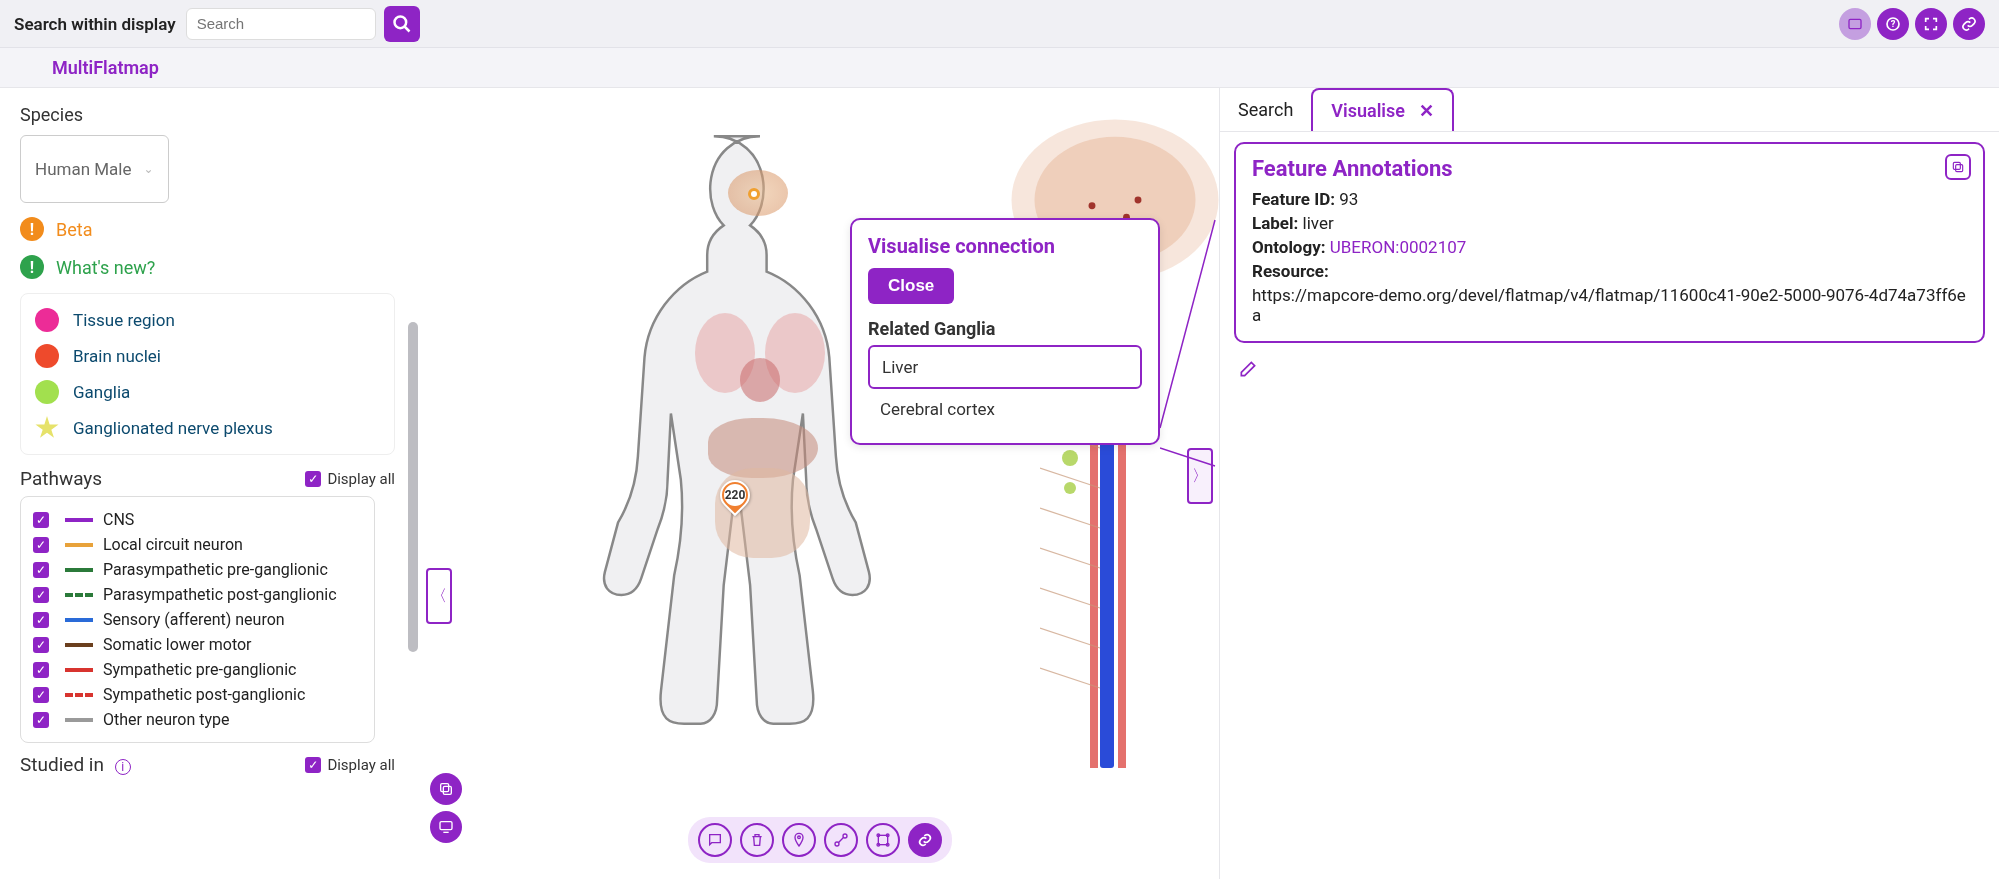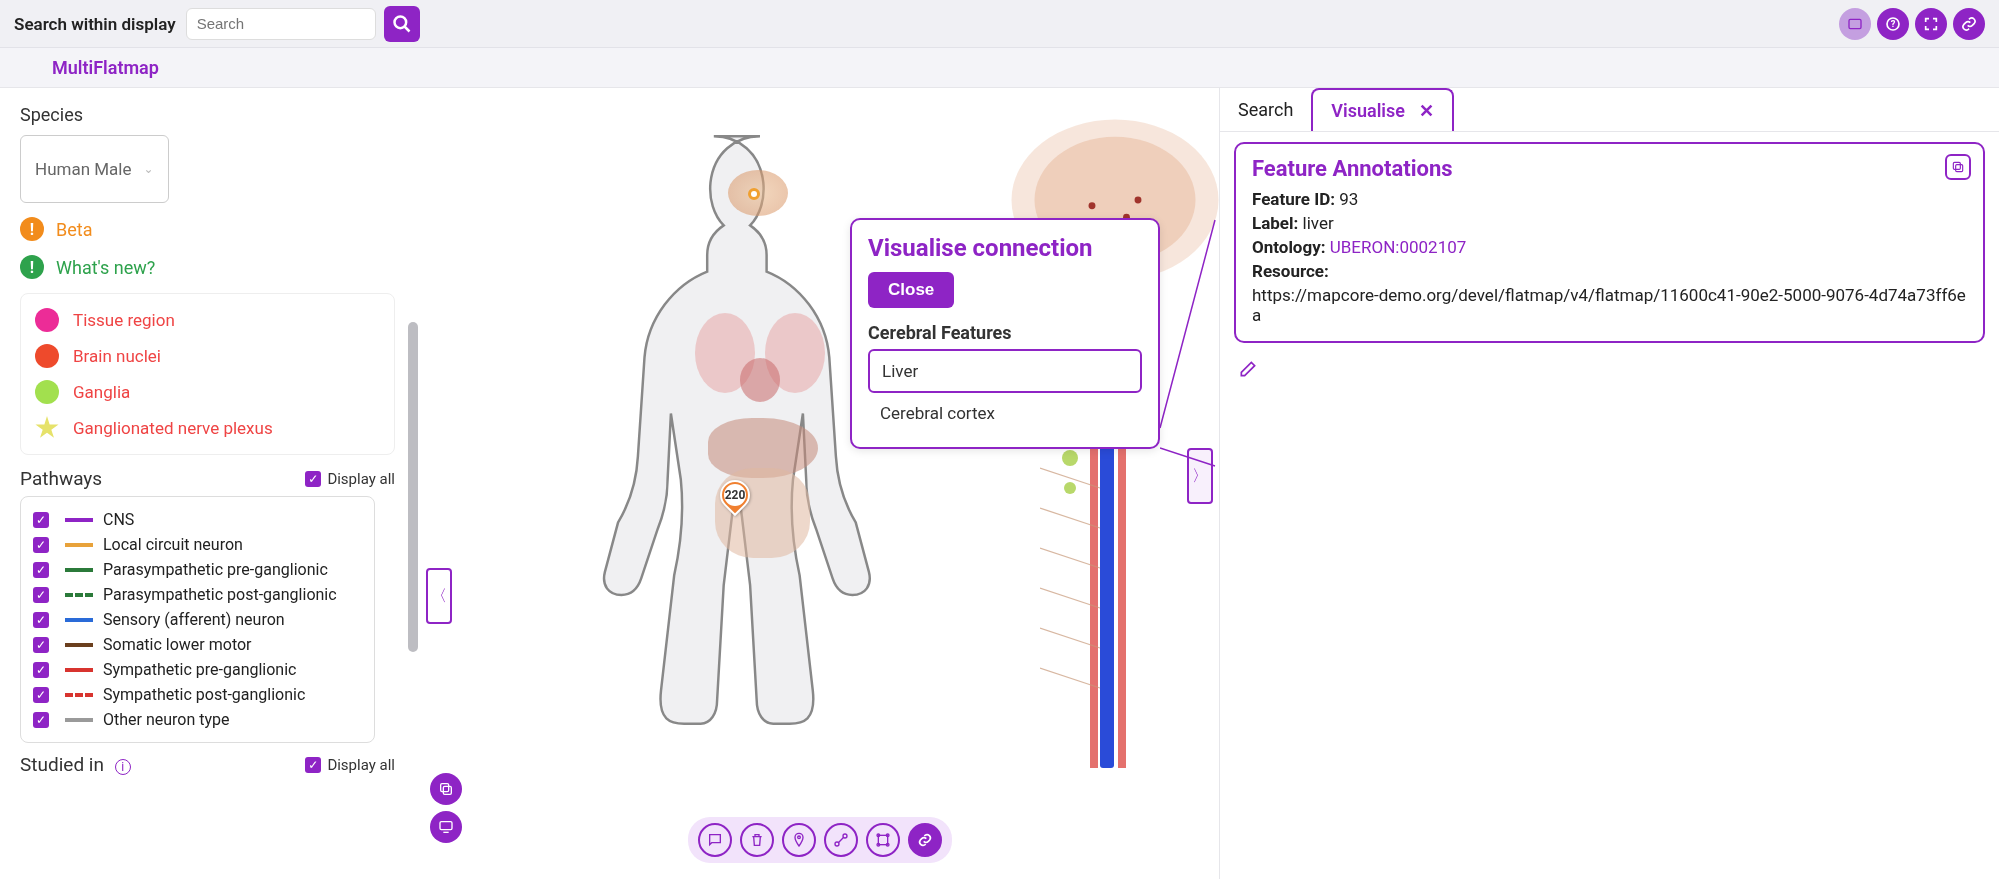--- a/index.html
+++ b/index.html
@@ -49,21 +49,21 @@
   .info-dot { width:24px; height:24px; border-radius:50%; display:flex; align-items:center; justify-content:center;
     color:#fff; font-weight:700; font-size:16px; margin-right:12px; }
   .dot-orange { background:#f28c1c; }
   .dot-green { background:#2ea24c; }
   .info-text-orange { color:#f28c1c; font-size:18px; }
   .info-text-green { color:#2ea24c; font-size:18px; }
 
   .legend-box { margin-top:14px; border:1px solid #eee; border-radius:8px; padding:8px 14px 8px 6px; width:375px; }
   .legend-row { display:flex; align-items:center; padding:6px 0; }
   .lg-dot { width:24px; height:24px; border-radius:50%; margin-left:8px; margin-right:14px; flex-shrink:0; }
-  .lg-label { font-size:17px; color:#ef4444; }
+  .lg-label { font-size:17px; color:#0c4a6e; }
   .lg-star {
     width:24px; height:24px; margin-left:8px; margin-right:14px; flex-shrink:0;
     clip-path: polygon(50% 0,61% 35%,98% 35%,68% 57%,79% 91%,50% 70%,21% 91%,32% 57%,2% 35%,39% 35%);
     background:#e6e26a;
   }
 
   .section-head { display:flex; align-items:center; justify-content:space-between; margin-top:12px; width:375px; }
   .section-title { font-size:19px; color:#333; }
   .chk { width:16px; height:16px; background:#8e24c5; border-radius:3px; display:inline-flex; align-items:center; justify-content:center; margin-right:6px; }
   .chk::after { content:"✓"; color:#fff; font-size:12px; }
@@ -109,21 +109,21 @@
     width:30px; height:30px; background:#f08030; border-radius:50% 50% 50% 0;
     transform:rotate(-45deg); display:flex; align-items:center; justify-content:center;
     border:2px solid #fff; box-shadow:0 1px 3px rgba(0,0,0,0.3);
   }
   .pin span { transform:rotate(45deg); font-size:12px; font-weight:700; color:#333; background:#fff; border-radius:50%; width:22px; height:22px; display:flex; align-items:center; justify-content:center; }
 
   .popup {
     position:absolute; left:430px; top:130px; width:310px; background:#fff; border:2px solid #8e24c5;
     border-radius:10px; padding:14px 16px; z-index:5; box-shadow:0 2px 8px rgba(0,0,0,0.1);
   }
-  .popup-title { color:#8e24c5; font-size:24px; font-weight:700; margin-bottom:10px; }
+  .popup-title { color:#8e24c5; font-size:20px; font-weight:700; margin-bottom:10px; }
   .btn-close {
     background:#8e24c5; color:#fff; border:none; border-radius:6px; padding:8px 20px; font-size:17px;
     font-weight:600; cursor:pointer;
   }
   .rf-title { font-size:18px; font-weight:700; color:#333; margin-top:14px; margin-bottom:6px; }
   .rf-item { padding:10px 12px; font-size:17px; color:#333; border-radius:6px; cursor:pointer; }
   .rf-item.selected { border:2px solid #8e24c5; }
   .connector-line { position:absolute; z-index:4; }
 
   .ctrl-stack { position:absolute; left:10px; bottom:30px; }
@@ -363,21 +363,21 @@
 
     <div class="marker-220">
       <div class="pin">
           <span>220</span>
         </div>
     </div>
 
     <div class="popup">
       <div class="popup-title">Visualise connection</div>
       <button class="btn-close">Close</button>
-      <div class="rf-title">Cerebral Features</div>
+      <div class="rf-title">Related Ganglia</div>
       <div class="rf-item selected">Liver</div>
       <div class="rf-item">Cerebral cortex</div>
     </div>
 
     <svg class="connector-line" style="left:740px;top:130px;" width="60" height="250">
       <path d="M0 210 L55 2 M0 230 L55 248" stroke="#8e24c5" stroke-width="1.5" fill="none"></path>
     </svg>
 
     <div class="expand-handle">〉</div>
 

